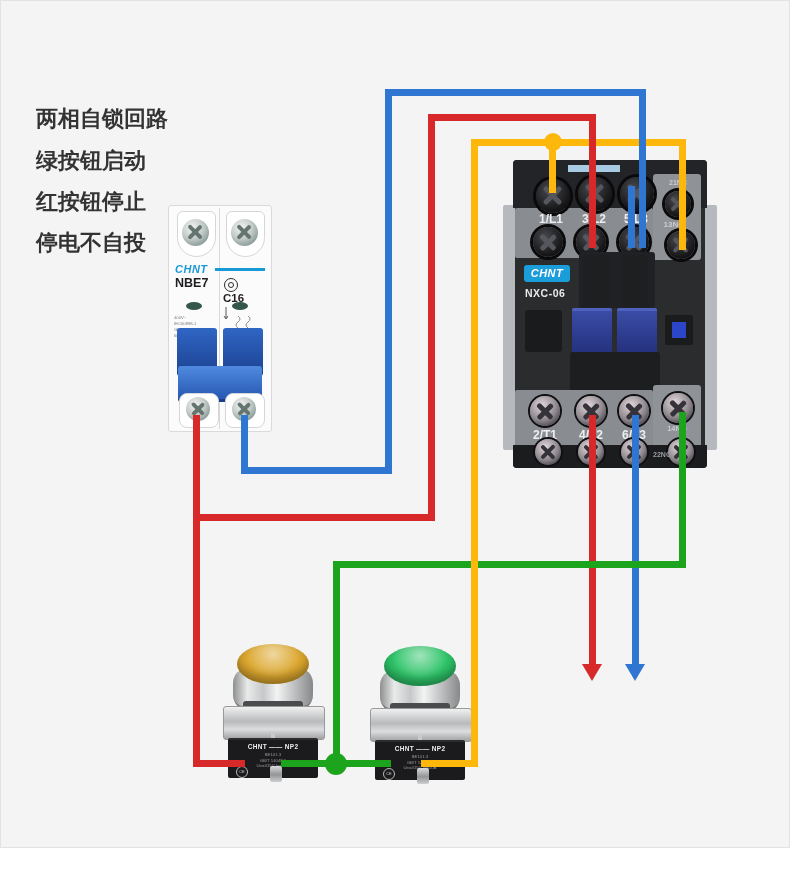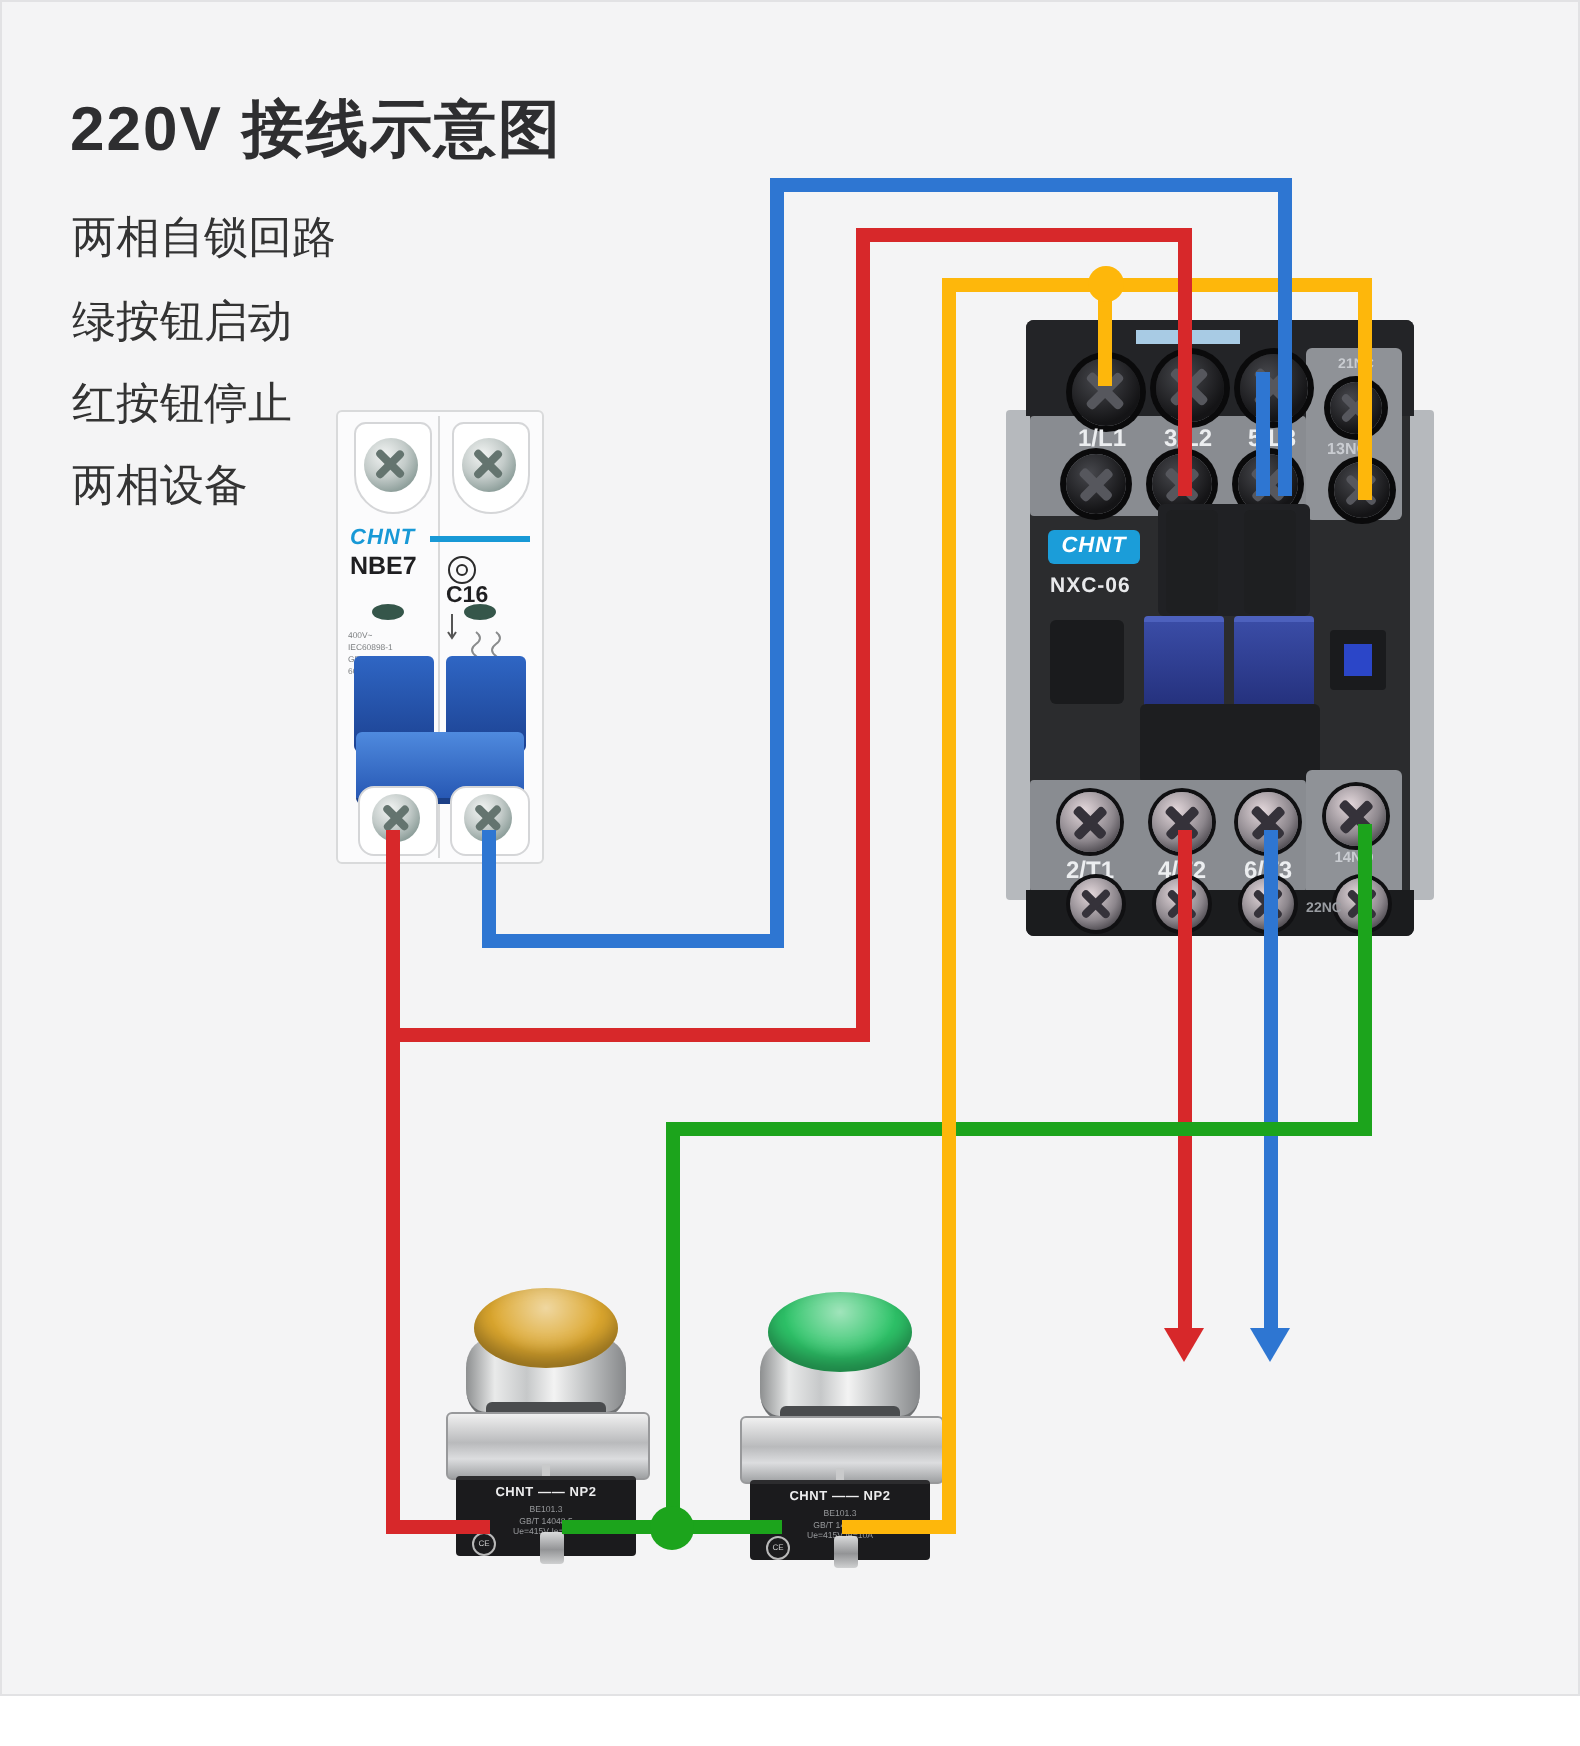--- a/index.html
+++ b/index.html
@@ -2,21 +2,21 @@
 <html><head>
 <meta charset="utf-8">
 <style>
   html,body{margin:0;padding:0;background:#fff;}
   .stage{position:relative;width:790px;height:873px;background:#fff;overflow:hidden;
          font-family:"Liberation Sans","DejaVu Sans",sans-serif;}
   .panel{position:absolute;left:0;top:0;width:788px;height:846px;background:#f4f4f5;border:1px solid #e2e2e4;}
 
   
   .title{position:absolute;left:35px;top:44px;font-size:31px;font-weight:700;color:#2e2e30;letter-spacing:1px;}
-  .subline{position:absolute;left:36px;font-size:22px;font-weight:400;color:#333;}
+  .subline{position:absolute;left:36px;font-size:22px;font-weight:700;color:#333;}
 
   
   .screw{position:absolute;border-radius:50%;}
   .screw::before,.screw::after{content:"";position:absolute;left:16%;top:42%;width:68%;height:15%;border-radius:2px;transform:rotate(45deg);}
   .screw::after{transform:rotate(-45deg);}
   .screw.metal{background:radial-gradient(circle at 38% 32%,#f2f4f3,#c3cbc9 45%,#8fa09c 75%,#798a85);}
   .screw.metal::before,.screw.metal::after{background:#64746f;}
   .screw.dark{background:radial-gradient(circle at 40% 32%,#47484d,#141416 70%);box-shadow:0 0 0 3px #0a0a0b;}
   .screw.dark::before,.screw.dark::after{background:#56575d;}
   .screw.pinkish{background:radial-gradient(circle at 40% 32%,#e4d8dc,#8c868c 55%,#403d43 85%);box-shadow:0 0 0 2px #101012;}
@@ -88,25 +88,24 @@
   .jdot{position:absolute;border-radius:50%;}
   .arrow-down{position:absolute;width:0;height:0;border-left:10px solid transparent;border-right:10px solid transparent;}
   svg.tiny{position:absolute;}
 </style>
 </head>
 <body>
 
 <div class="stage">
   <div class="panel"></div>
 
-  <div class="title">220V 接线示意图</div>
   <div class="subline" style="top:104px">两相自锁回路</div>
   <div class="subline" style="top:187px">红按钮停止</div>
   <div class="subline" style="top:146px">绿按钮启动</div>
-  <div class="subline" style="top:228px">两相设备</div>
+  <div class="subline" style="top:228px">停电不自投</div>
 
   <div class="breaker">
     <div class="bk-divider"></div>
     <div class="uhouse" style="left:8px;top:5px;width:37px;height:44px"></div>
     <div class="uhouse" style="left:57px;top:5px;width:37px;height:44px"></div>
     <div class="screw metal" style="left:13px;top:13px;width:27px;height:27px"></div>
     <div class="screw metal" style="left:62px;top:13px;width:27px;height:27px"></div>
     <div class="bk-logo">CHNT</div>
     <div class="bk-logoline"></div>
     <div class="bk-model">NBE7</div>

